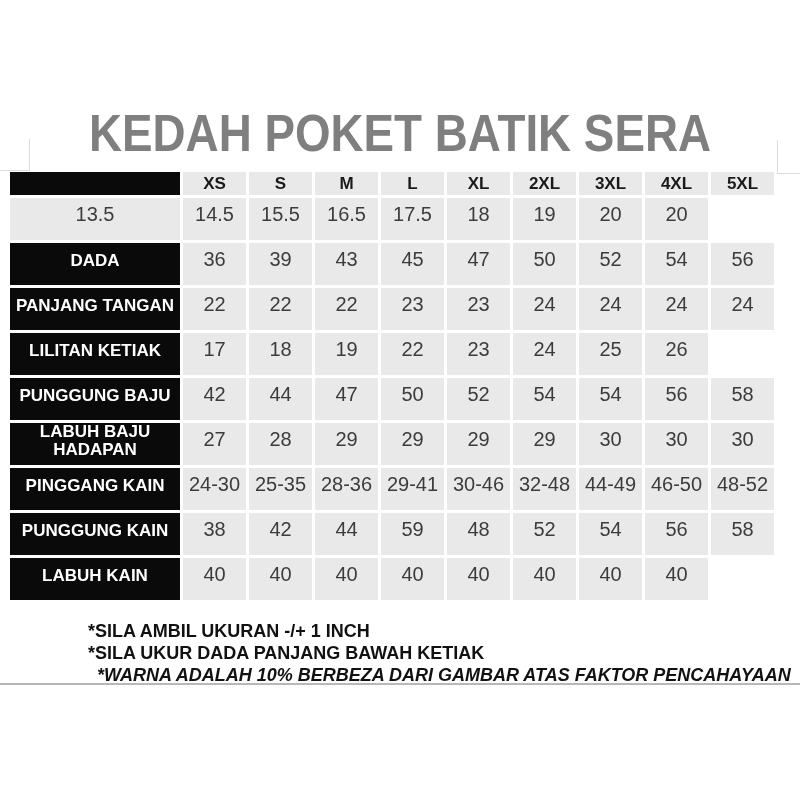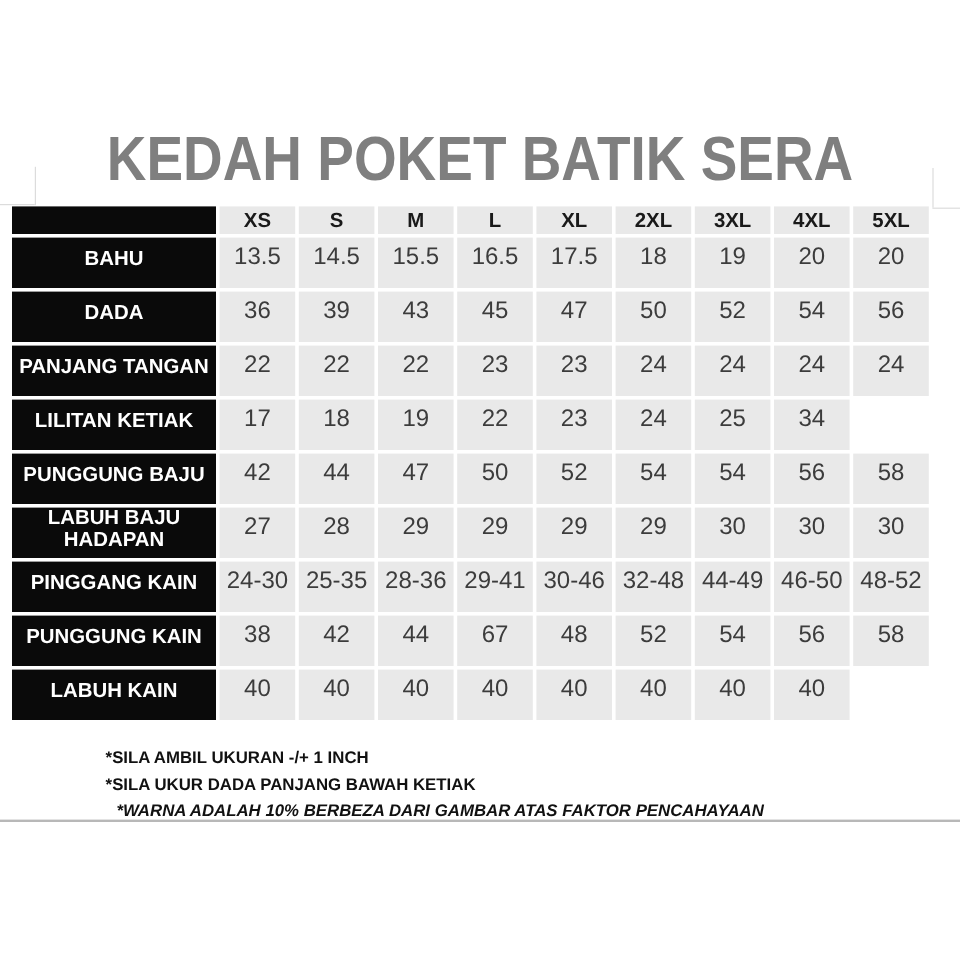--- a/index.html
+++ b/index.html
@@ -86,21 +86,21 @@
     justify-content: center;
     padding-top: 5px;
     white-space: nowrap;
   }
   .notes {
     position: absolute;
     left: 88px;
     top: 620px;
     color: #111111;
     font-weight: bold;
-    font-size: 14px;
+    font-size: 18px;
   }
   .note { line-height: 22px; white-space: nowrap; }
   .note:nth-child(3) { padding-left: 9px; font-style: italic; }
   .bottom-divider {
     position: absolute;
     left: 0;
     top: 683px;
     width: 800px;
     height: 2px;
     background: #b8b8b8;
@@ -124,21 +124,20 @@
         <div class="cell size-cell">S</div>
         <div class="cell size-cell">M</div>
         <div class="cell size-cell">L</div>
         <div class="cell size-cell">XL</div>
         <div class="cell size-cell">2XL</div>
         <div class="cell size-cell">3XL</div>
         <div class="cell size-cell">4XL</div>
         <div class="cell size-cell">5XL</div>
       </div>
       <div class="trow body">
-        <div class="cell label-cell">BAHU</div>
         <div class="cell value-cell">13.5</div>
         <div class="cell value-cell">14.5</div>
         <div class="cell value-cell">15.5</div>
         <div class="cell value-cell">16.5</div>
         <div class="cell value-cell">17.5</div>
         <div class="cell value-cell">18</div>
         <div class="cell value-cell">19</div>
         <div class="cell value-cell">20</div>
         <div class="cell value-cell">20</div>
       </div>
@@ -168,21 +167,21 @@
       </div>
       <div class="trow body">
         <div class="cell label-cell">LILITAN KETIAK</div>
         <div class="cell value-cell">17</div>
         <div class="cell value-cell">18</div>
         <div class="cell value-cell">19</div>
         <div class="cell value-cell">22</div>
         <div class="cell value-cell">23</div>
         <div class="cell value-cell">24</div>
         <div class="cell value-cell">25</div>
-        <div class="cell value-cell">34</div>
+        <div class="cell value-cell">26</div>
       </div>
       <div class="trow body">
         <div class="cell label-cell">PUNGGUNG BAJU</div>
         <div class="cell value-cell">42</div>
         <div class="cell value-cell">44</div>
         <div class="cell value-cell">47</div>
         <div class="cell value-cell">50</div>
         <div class="cell value-cell">52</div>
         <div class="cell value-cell">54</div>
         <div class="cell value-cell">54</div>
@@ -211,21 +210,21 @@
         <div class="cell value-cell">32-48</div>
         <div class="cell value-cell">44-49</div>
         <div class="cell value-cell">46-50</div>
         <div class="cell value-cell">48-52</div>
       </div>
       <div class="trow body">
         <div class="cell label-cell">PUNGGUNG KAIN</div>
         <div class="cell value-cell">38</div>
         <div class="cell value-cell">42</div>
         <div class="cell value-cell">44</div>
-        <div class="cell value-cell">67</div>
+        <div class="cell value-cell">59</div>
         <div class="cell value-cell">48</div>
         <div class="cell value-cell">52</div>
         <div class="cell value-cell">54</div>
         <div class="cell value-cell">56</div>
         <div class="cell value-cell">58</div>
       </div>
       <div class="trow body">
         <div class="cell label-cell">LABUH KAIN</div>
         <div class="cell value-cell">40</div>
         <div class="cell value-cell">40</div>

